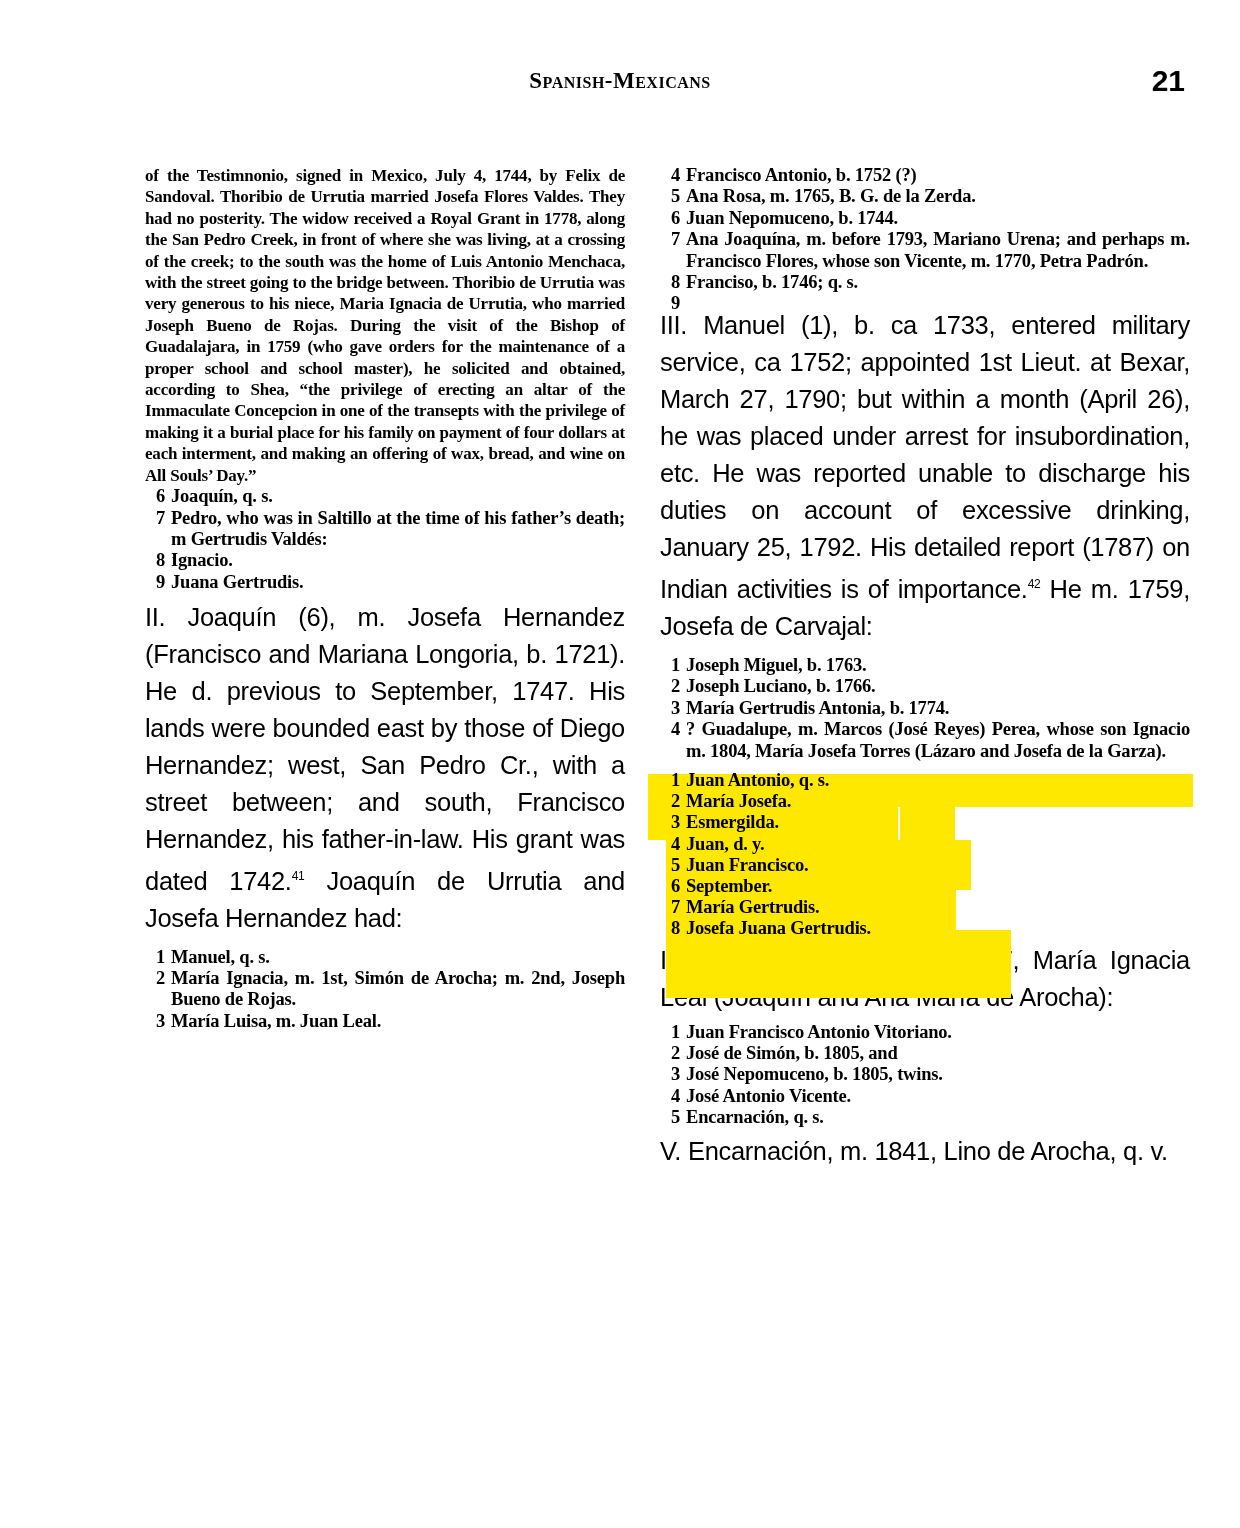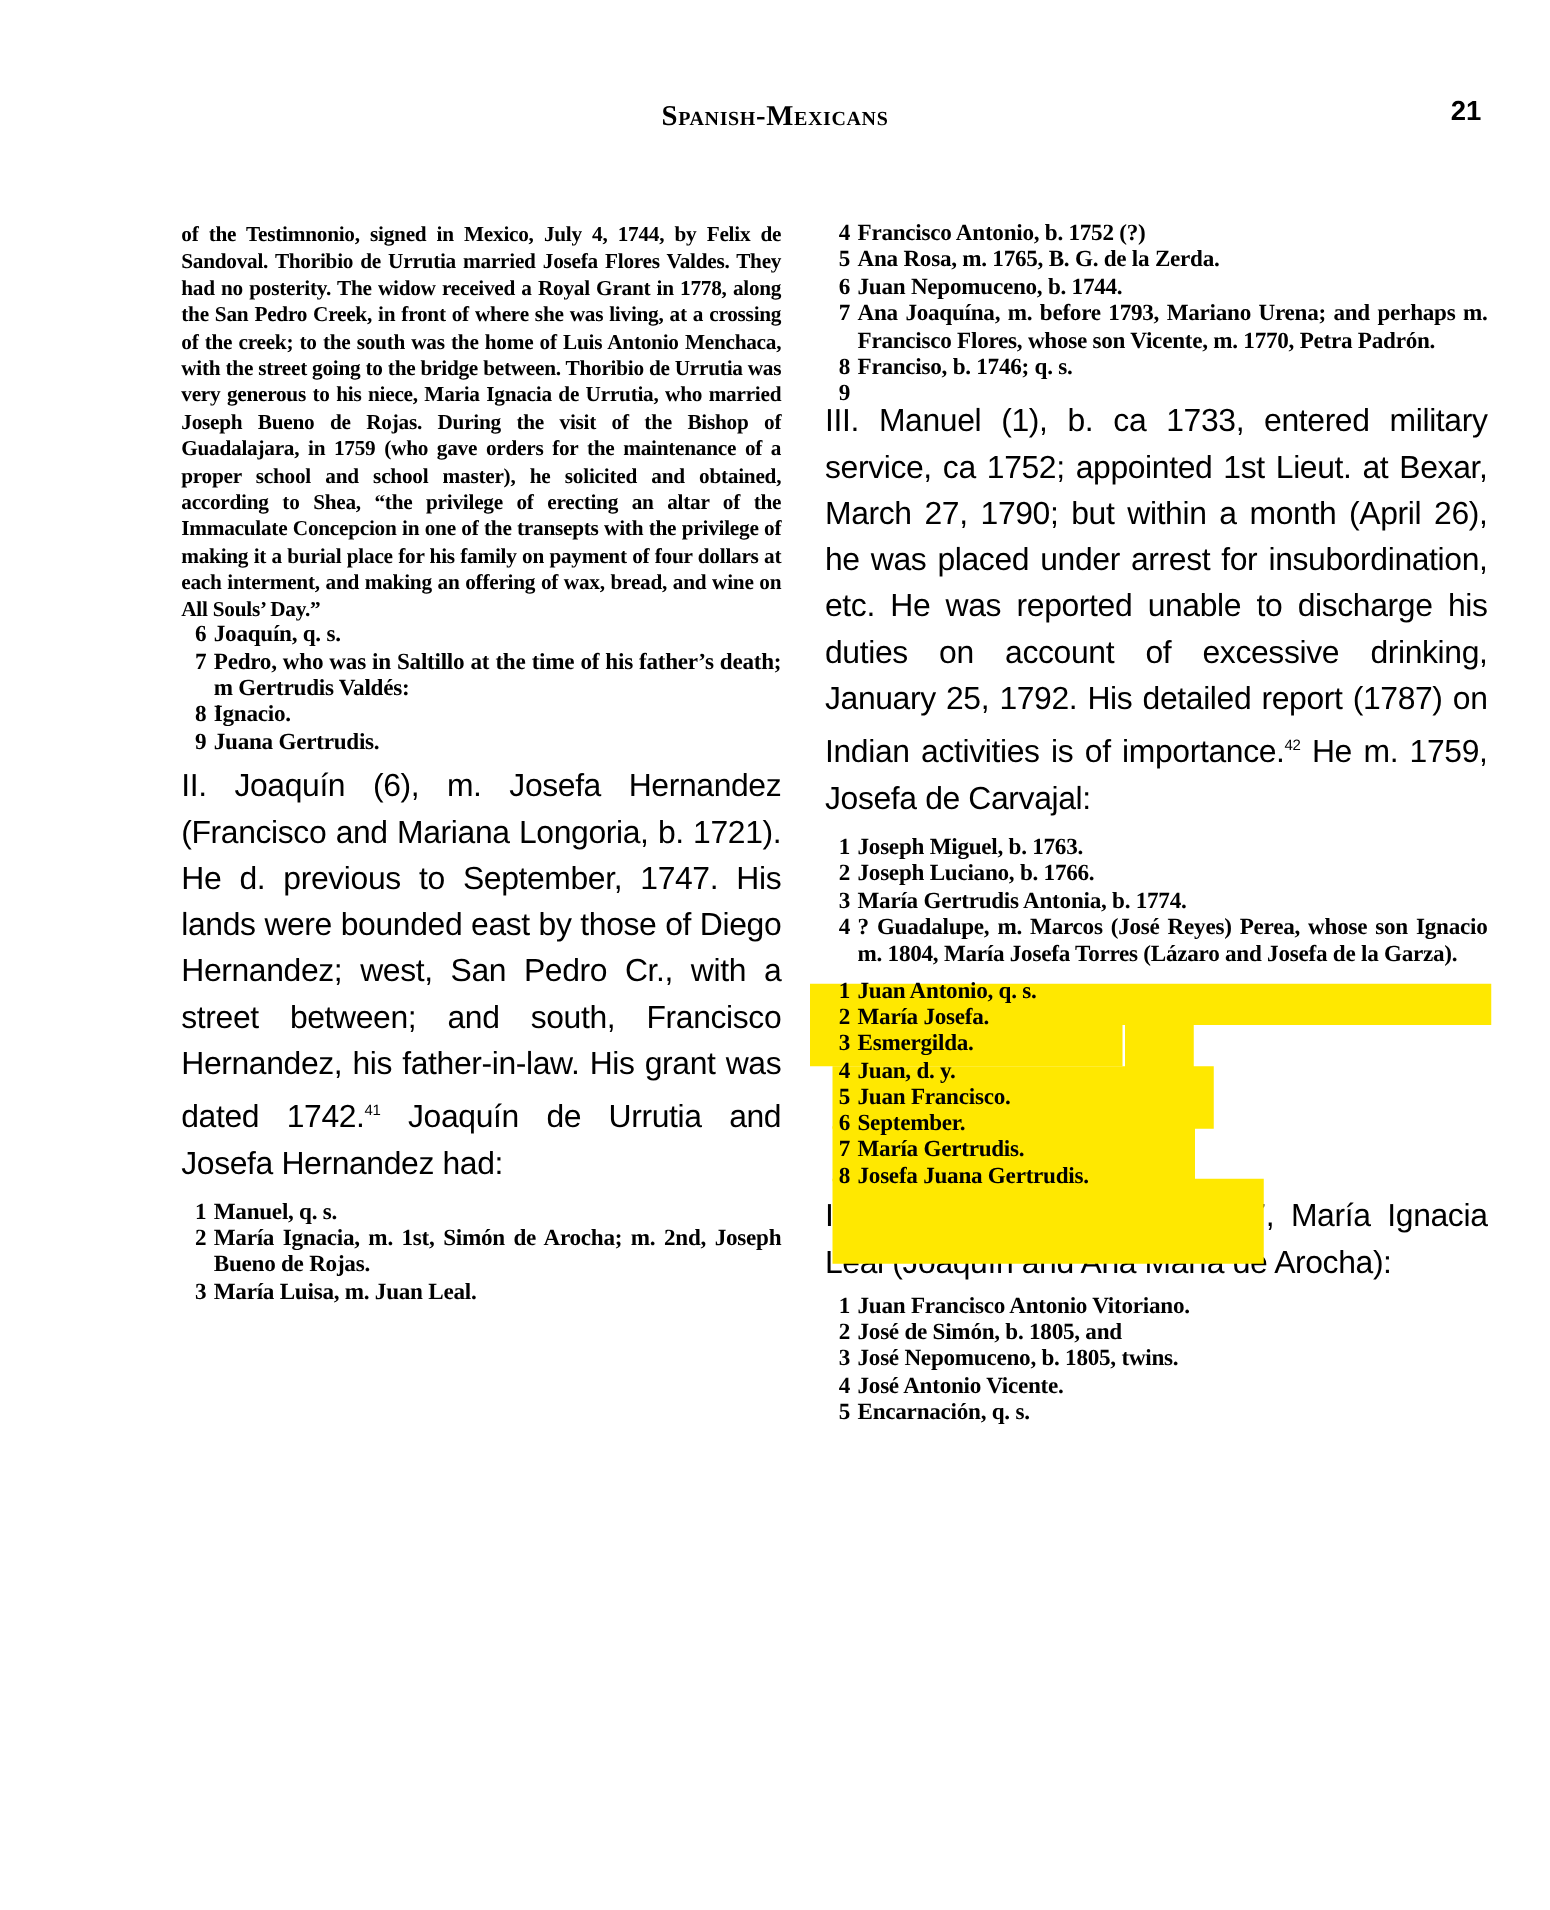--- a/index.html
+++ b/index.html
@@ -10,21 +10,21 @@
   body {
     width: 1240px;
     height: 1528px;
     position: relative;
     font-family: "Liberation Serif", serif;
     color: #000000;
     overflow: hidden;
   }
   .page {
     position: absolute;
-    left: 0; top: 12px;
+    left: 0; top: 0;
     width: 1240px;
     height: 1432px;
   }
 
   
   .header {
     position: absolute;
     left: 0;
     top: 68px;
     width: 1240px;
@@ -41,21 +41,21 @@
     font-size: 23px;
     letter-spacing: 0.5px;
     font-variant: small-caps;
   }
   .header-pageno {
     position: absolute;
     right: 55px;
     top: -4px;
     font-family: "Liberation Sans", sans-serif;
     font-weight: bold;
-    font-size: 22px;
+    font-size: 30px;
   }
 
   
   .col {
     position: absolute;
     top: 165px;
   }
   .col-left {
     left: 145px;
     width: 480px;
@@ -233,16 +233,17 @@
     <ul class="num-list">
       <li><span class="n">1</span><span>Juan Francisco Antonio Vitoriano.</span></li>
       <li><span class="n">2</span><span>José de Simón, b. 1805, and</span></li>
       <li><span class="n">3</span><span>José Nepomuceno, b. 1805, twins.</span></li>
       <li><span class="n">4</span><span>José Antonio Vicente.</span></li>
       <li><span class="n">5</span><span>Encarnación, q. s.</span></li>
     </ul>
 
     <div style="height:4px"></div>
 
+    <p class="para-big">V. Encarnación, m. 1841, Lino de Arocha, q. v.</p>
 
   </div>
 
 </div>
 
 </body></html>

